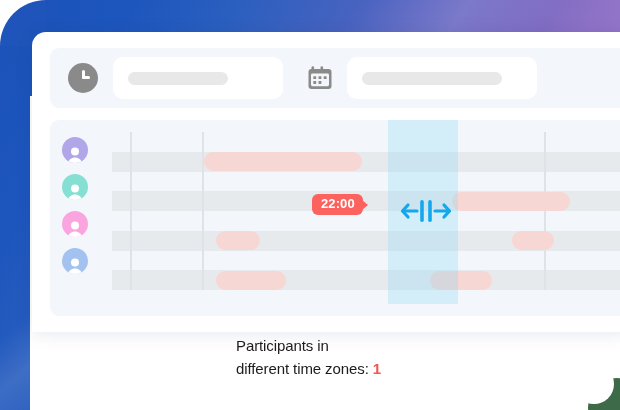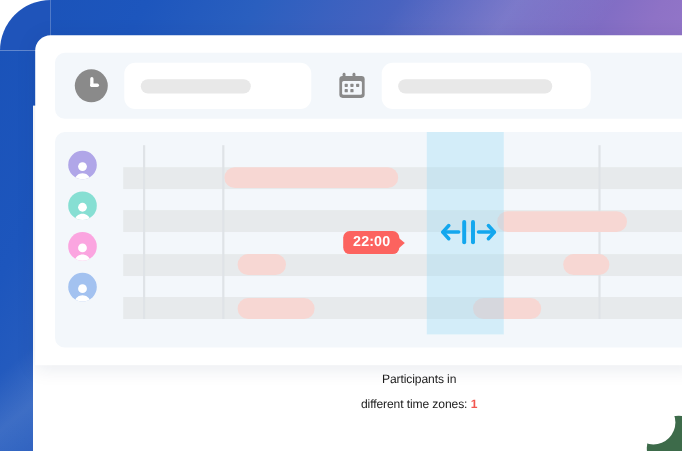--- a/index.html
+++ b/index.html
@@ -292,22 +292,22 @@
     border-bottom: 6px solid transparent;
     border-left: 7px solid #fc635f;
   }
 
   
   .caption {
     position: absolute;
     left: 236px;
     top: 334px;
     width: 290px;
-    text-align: center;
-    font-size: 11px;
+    text-align: left;
+    font-size: 15px;
     line-height: 23px;
     color: #1c1c1c;
     letter-spacing: -0.1px;
   }
   .caption .count {
     color: #f2564f;
     font-weight: 700;
   }
 </style>
 </head>
@@ -422,21 +422,21 @@
               <path d="M11 9 L5.5 15 L11 21"></path>
               <path d="M5.8 15 L20 15"></path>
               <path d="M47 9 L52.5 15 L47 21"></path>
               <path d="M52.2 15 L38 15"></path>
             </g>
             <rect x="23.2" y="4" width="3.6" height="22" rx="1.8" fill="#13a7ee"></rect>
             <rect x="31.2" y="4" width="3.6" height="22" rx="1.8" fill="#13a7ee"></rect>
           </svg>
         </div>
 
-        <div class="time-badge" style="left:200px; top:78px">
+        <div class="time-badge" style="left:200px; top:62px">
           <span>22:00</span>
         </div>
 
       </div>
     </div>
   </div>
 
   <div class="caption">
     <span>Participants in</span><br>
     <span>different time zones:</span>

